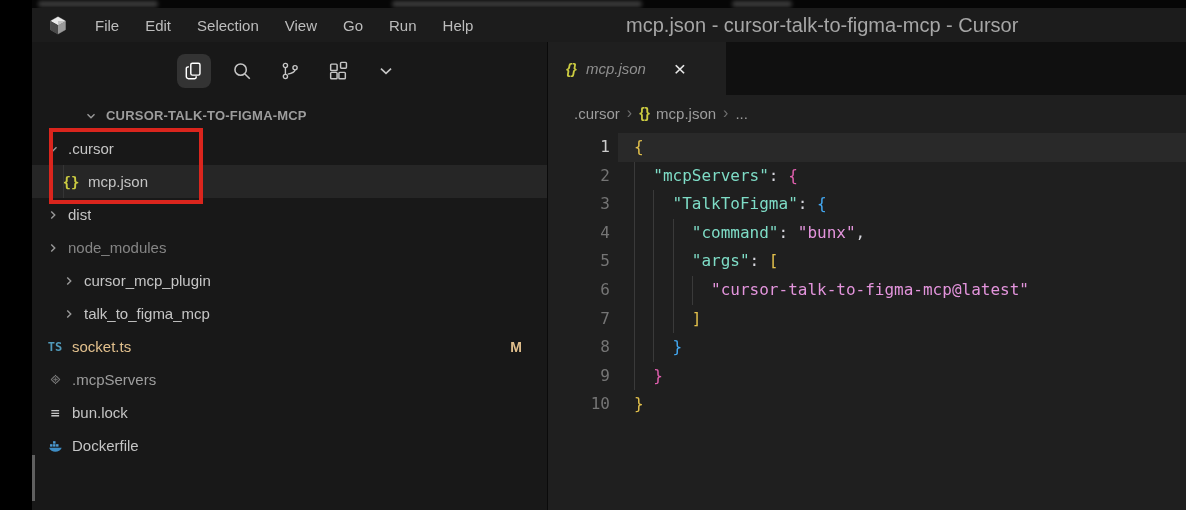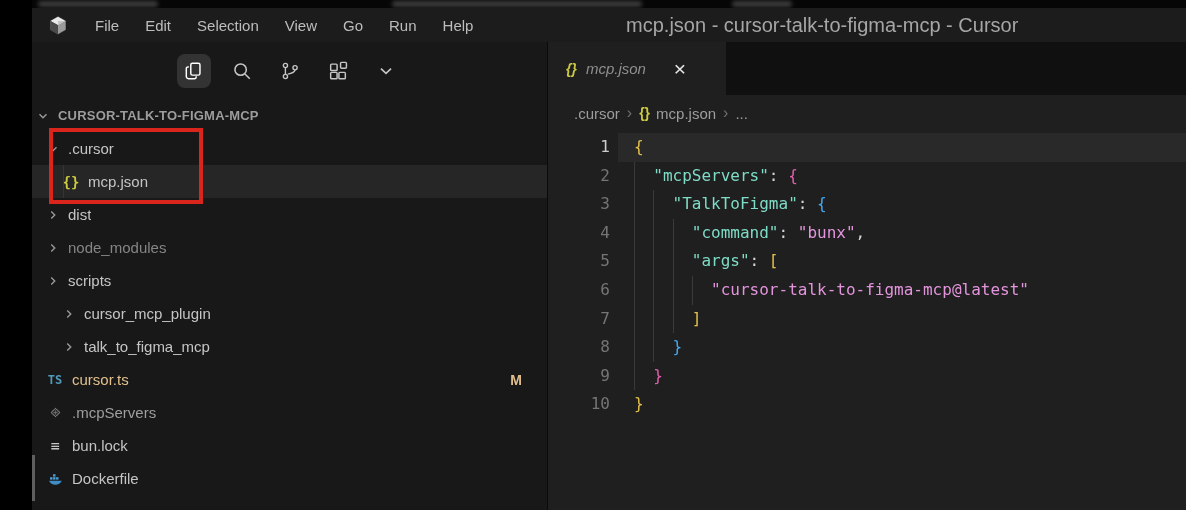--- a/index.html
+++ b/index.html
@@ -24,21 +24,21 @@
   
   .sidebar { position:relative; width:516px; height:468px; background:#181818; border-right:1px solid #0a0a0a; flex:0 0 auto; overflow:hidden; }
   .activity-row { height:57px; display:flex; align-items:center; justify-content:center; gap:14px; }
   .act-icon { width:34px; height:34px; display:flex; align-items:center; justify-content:center; color:#c6c6c6; border-radius:8px; }
   .act-icon.active { background:#333333; color:#ffffff; }
   .act-icon svg { width:22px; height:22px; }
 
   .tree { position:absolute; left:0; top:57px; width:516px; }
   .tree-row { height:33px; display:flex; align-items:center; color:#c5c5c5; font-size:15px; position:relative; padding-right:26px; }
   .tree-row.selected { background:#262626; }
-  .tree-row.header { color:#9d9d9d; font-weight:bold; font-size:13px; letter-spacing:.2px; }
+  .tree-row.header { color:#9d9d9d; font-weight:bold; font-size:13px; letter-spacing:.2px;padding-left:48px; }
   .tree-row .chev { width:18px; height:16px; display:flex; align-items:center; justify-content:center; color:#9a9a9a; flex:0 0 auto; }
   .tree-row .fic { width:22px; display:flex; align-items:center; justify-content:center; margin-right:6px; flex:0 0 auto; font-family:"DejaVu Sans Mono", monospace; }
   .tree-label { white-space:nowrap; overflow:hidden; }
   .tree-row.dim .tree-label { color:#858585; }
   .tree-row.dim2 .tree-label { color:#9e9e9e; }
   .tree-row.modified .tree-label { color:#e2c08d; }
   .badge-right { position:absolute; right:26px; top:50%; transform:translateY(-50%); color:#e2c08d; font-weight:bold; font-size:14px; }
   .badge-dot { width:9px; height:9px; border-radius:50%; background:#a9a178; }
   .indent-guide { position:absolute; width:1px; background:#353535; top:0; bottom:0; }
   .json-glyph { color:#cbcb41; font-weight:bold; font-size:14px; }
@@ -184,55 +184,45 @@
             <span style="display: inline-block; width: 12px; flex: 0 0 auto;"></span>
             <span class="chev">
               <svg width="14" height="14" viewBox="0 0 16 16" fill="none" stroke="currentColor" stroke-width="1.6">
                 <path d="M6 4l4 4-4 4"></path>
               </svg>
             </span>
             <span style="width: 6px; flex: 0 0 auto;"></span>
             <span class="tree-label">node_modules</span>
           </div>
           <div class="tree-row">
-            <span style="display: inline-block; width: 12px; flex: 0 0 auto;"></span>
+            <span style="display: inline-block; width: 28px; flex: 0 0 auto;"></span>
             <span class="chev">
               <svg width="14" height="14" viewBox="0 0 16 16" fill="none" stroke="currentColor" stroke-width="1.6">
                 <path d="M6 4l4 4-4 4"></path>
               </svg>
             </span>
             <span style="width: 6px; flex: 0 0 auto;"></span>
-            <span class="tree-label">scripts</span>
+            <span class="tree-label">cursor_mcp_plugin</span>
           </div>
           <div class="tree-row">
             <span style="display: inline-block; width: 28px; flex: 0 0 auto;"></span>
             <span class="chev">
               <svg width="14" height="14" viewBox="0 0 16 16" fill="none" stroke="currentColor" stroke-width="1.6">
                 <path d="M6 4l4 4-4 4"></path>
               </svg>
             </span>
             <span style="width: 6px; flex: 0 0 auto;"></span>
-            <span class="tree-label">cursor_mcp_plugin</span>
-          </div>
-          <div class="tree-row">
-            <span style="display: inline-block; width: 28px; flex: 0 0 auto;"></span>
-            <span class="chev">
-              <svg width="14" height="14" viewBox="0 0 16 16" fill="none" stroke="currentColor" stroke-width="1.6">
-                <path d="M6 4l4 4-4 4"></path>
-              </svg>
-            </span>
-            <span style="width: 6px; flex: 0 0 auto;"></span>
             <span class="tree-label">talk_to_figma_mcp</span>
           </div>
           <div class="tree-row modified">
             <span style="display: inline-block; width: 12px; flex: 0 0 auto;"></span>
             <span class="fic">
               <span class="ts-glyph">TS</span>
             </span>
-            <span class="tree-label">cursor.ts</span>
+            <span class="tree-label">socket.ts</span>
             <span class="badge-right">M</span>
           </div>
           <div class="tree-row dim2">
             <span style="display: inline-block; width: 12px; flex: 0 0 auto;"></span>
             <span class="fic">
               <svg width="13" height="13" viewBox="0 0 16 16">
                 <rect x="4.2" y="4.2" width="7.6" height="7.6" rx="1" transform="rotate(45 8 8)" fill="#2d2d2d" stroke="#9e9e9e" stroke-width="1.1"></rect>
                 <path d="M5.5 8h5M8 5.5v5" stroke="#9e9e9e" stroke-width="1" opacity="0.6"></path>
               </svg>
             </span>

